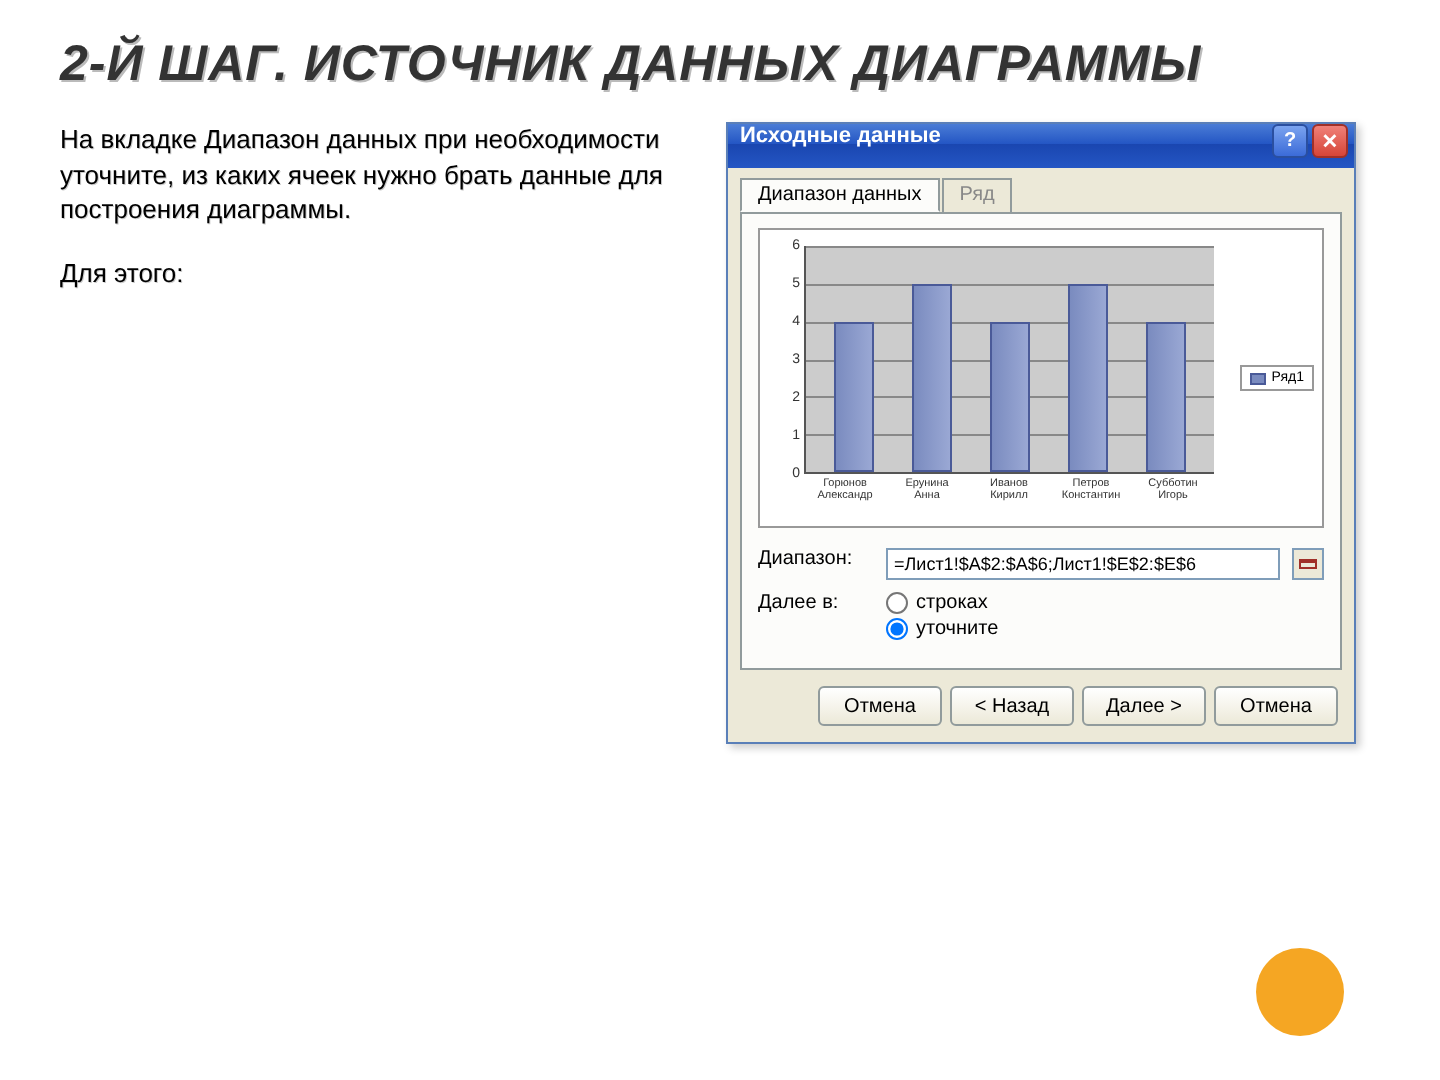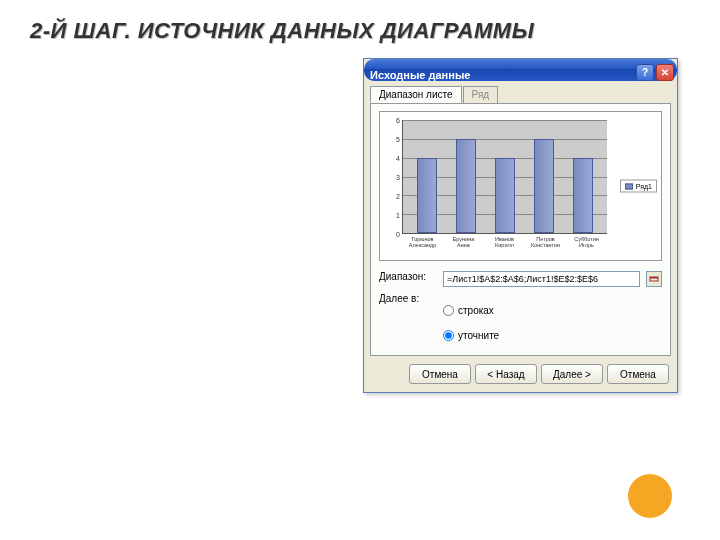--- a/index.html
+++ b/index.html
@@ -9,21 +9,21 @@
     height: 540px;
     font-family: Arial, sans-serif;
     background: #fff;
     position: relative;
     overflow: hidden;
   }
   .slide { width: 100%; height: 100%; padding: 18px 30px; position: relative; }
   h1.title {
     font-style: italic;
     font-weight: 900;
-    font-size: 22px;
+    font-size: 25px;
     margin: 0 0 14px 0;
     color: #333;
     text-shadow: 1px 1px 0 #bbb;
     letter-spacing: 0.5px;
   }
   .columns { display: flex; gap: 18px; }
   .left { width: 315px; font-size: 13px; color: #000; line-height: 1.35; }
   .left p { margin: 0 0 14px 0; text-shadow: 0.5px 0.5px 0 #ccc; font-weight: 500; }
   .left .lead { font-weight: 500; margin-bottom: 10px; }
   .left ul { margin: 0 0 0 22px; padding: 0; }
@@ -34,25 +34,24 @@
     border: 1px solid #5a7fb8;
     background: #ece9d8;
     font-size: 10px;
     box-shadow: 2px 2px 4px rgba(0,0,0,0.2);
   }
   .titlebar {
     height: 22px;
     background: linear-gradient(to bottom, #4a7cd6 0%, #2456c4 45%, #1a46b0 46%, #2456c4 100%);
     color: #fff;
     display: flex;
-    align-items: flex-end;
+    align-items: flex-start;
     padding: 0 3px 0 6px;
     font-weight: bold;
     font-size: 11px;
-    border-radius: 10px;
   }
   .titlebar .tb-title { flex: 1; }
   .tb-btn {
     width: 18px; height: 17px;
     background: linear-gradient(to bottom, #7aa3ef, #3b6bd8);
     border: 1px solid #2a4fa0;
     border-radius: 3px;
     margin-left: 2px;
     display: flex; align-items: center; justify-content: center;
     color: #fff; font-weight: bold; font-size: 10px;
@@ -123,21 +122,21 @@
   .form-row input[type="text"] {
     flex: 1; height: 16px; font-size: 9px; padding: 3px 3px;
     border: 1px solid #7f9db9; background: #fff;
   }
   .picker-btn {
     width: 16px; height: 16px; border: 1px solid #7f9db9;
     background: #ece9d8; display: flex; align-items: center; justify-content: center;
   }
   .picker-btn svg { width: 10px; height: 10px; }
   .radios { display: flex; flex-direction: column; gap: 2px; font-size: 10px; }
-  .radios label { display: flex; align-items: center; gap: 4px; margin-top: 12px; }
+  .radios label { display: flex; align-items: center; gap: 4px; }
   .radios input { margin: 0; width: 11px; height: 11px; }
   .dlg-buttons {
     display: flex; justify-content: flex-end; gap: 4px;
     padding: 6px 8px 8px 8px;
     text-align: center;
   }
   .dlg-btn {
     height: 20px; min-width: 62px; font-size: 10px;
     background: linear-gradient(#fff, #ece9d8);
     border: 1px solid #919b9c; border-radius: 3px;
@@ -152,35 +151,37 @@
     background: #f5a623;
   }
 </style>
 </head>
 <body>
 
 <div class="slide">
   <h1 class="title">2-Й ШАГ. ИСТОЧНИК ДАННЫХ ДИАГРАММЫ</h1>
   <div class="columns">
     <div class="left">
+      <p>На вкладке Диапазон данных при необходимости уточните, из каких ячеек нужно брать данные для построения диаграммы.</p>
+      <p class="lead">Для этого:</p>
     </div>
     <div class="right">
       <div class="dialog">
         <div class="titlebar">
           <span class="tb-title">Исходные данные</span>
           <div class="tb-btn">
             <span>?</span>
           </div>
           <div class="tb-btn tb-close">
             <span>✕</span>
           </div>
         </div>
         <div class="dlg-body">
           <div class="tabs">
-            <div class="tab active">Диапазон листе</div>
+            <div class="tab active">Диапазон данных</div>
             <div class="tab">Ряд</div>
           </div>
           <div class="tabpanel">
             <div class="chart-preview">
               <div class="y-ticks" id="yticks">
                   <div class="y-tick" style="top: 100%;">0</div>
                   <div class="y-tick" style="top: 83.3333%;">1</div>
                   <div class="y-tick" style="top: 66.6667%;">2</div>
                   <div class="y-tick" style="top: 50%;">3</div>
                   <div class="y-tick" style="top: 33.3333%;">4</div>

